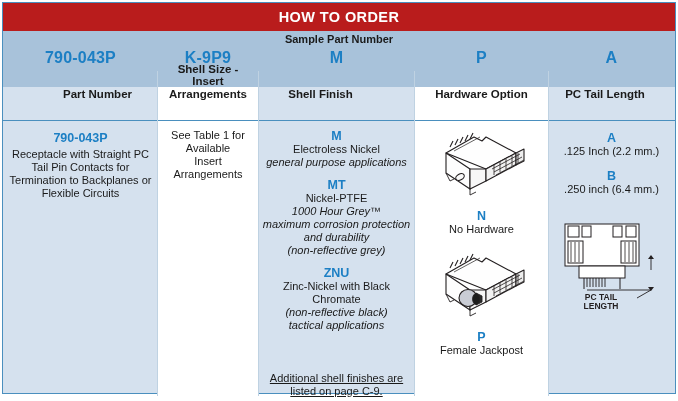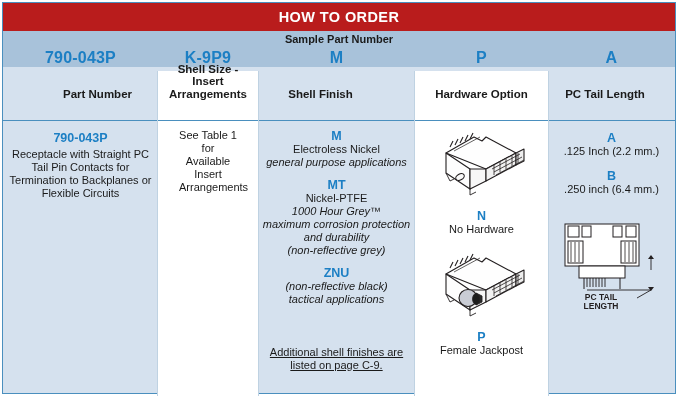--- a/index.html
+++ b/index.html
@@ -16,21 +16,21 @@
   
   .title-bar{
     position:absolute;left:0;top:0;width:100%;height:28px;
     background:#b91c1c;color:#ffffff;
     font-size:14.5px;font-weight:bold;letter-spacing:.4px;
     display:flex;align-items:center;justify-content:center;
   }
 
   
   .sample-band{
-    position:absolute;left:0;top:28px;width:100%;height:36px;
+    position:absolute;left:0;top:28px;width:100%;height:56px;
     background:#A8C2DA;
   }
   .sample-caption{
     position:absolute;left:0;top:0;width:100%;height:15px;
     display:flex;align-items:center;justify-content:center;
     font-size:11px;font-weight:bold;color:#1A1A1A;
   }
   .sample-row{
     position:absolute;left:0;top:14px;width:100%;height:26px;
   }
@@ -108,21 +108,21 @@
   <div class="cell-divider" style="left:154px;"></div>
   <div class="cell-divider" style="left:255px;"></div>
   <div class="cell-divider" style="left:411px;"></div>
   <div class="cell-divider" style="left:545px;"></div>
 
   <div class="body-cell" style="left:0px;width:155px;padding:10px 6px 0;">
     <div class="code c-part-code">790-043P</div>
     <div class="desc" style="margin-top:3px;">Receptacle with Straight PC Tail Pin Contacts for Termination to Backplanes or Flexible Circuits</div>
   </div>
 
-  <div class="body-cell" style="left:155px;width:100px;padding:8px 21px 0;">
+  <div class="body-cell" style="left:155px;width:100px;padding:8px 13px 0;">
     <div class="desc">See Table 1 for Available Insert Arrangements</div>
   </div>
 
   <div class="body-cell" style="left:255px;width:157px;padding:8px 4px 0;">
 
     <div>
       <div class="code finish-code">M</div>
       <div class="desc">Electroless Nickel</div>
       <div class="desc ital">general purpose applications</div>
     </div>
@@ -130,20 +130,21 @@
     <div style="margin-top:9px;">
       <div class="code finish-code">MT</div>
       <div class="desc">Nickel-PTFE</div>
       <div class="desc ital">1000 Hour Grey™</div>
       <div class="desc ital">maximum corrosion protection and durability</div>
       <div class="desc ital">(non-reflective grey)</div>
     </div>
 
     <div style="margin-top:9px;">
       <div class="code finish-code">ZNU</div>
+      <div class="desc">Zinc-Nickel with Black Chromate</div>
       <div class="desc ital">(non-reflective black)</div>
       <div class="desc ital">tactical applications</div>
     </div>
 
     <div class="desc" style="margin-top:40px;text-decoration:underline;">Additional shell finishes are listed on page C-9.</div>
   </div>
 
   <div class="body-cell" style="left:412px;width:133px;padding:6px 4px 0;">
 
     <div>

